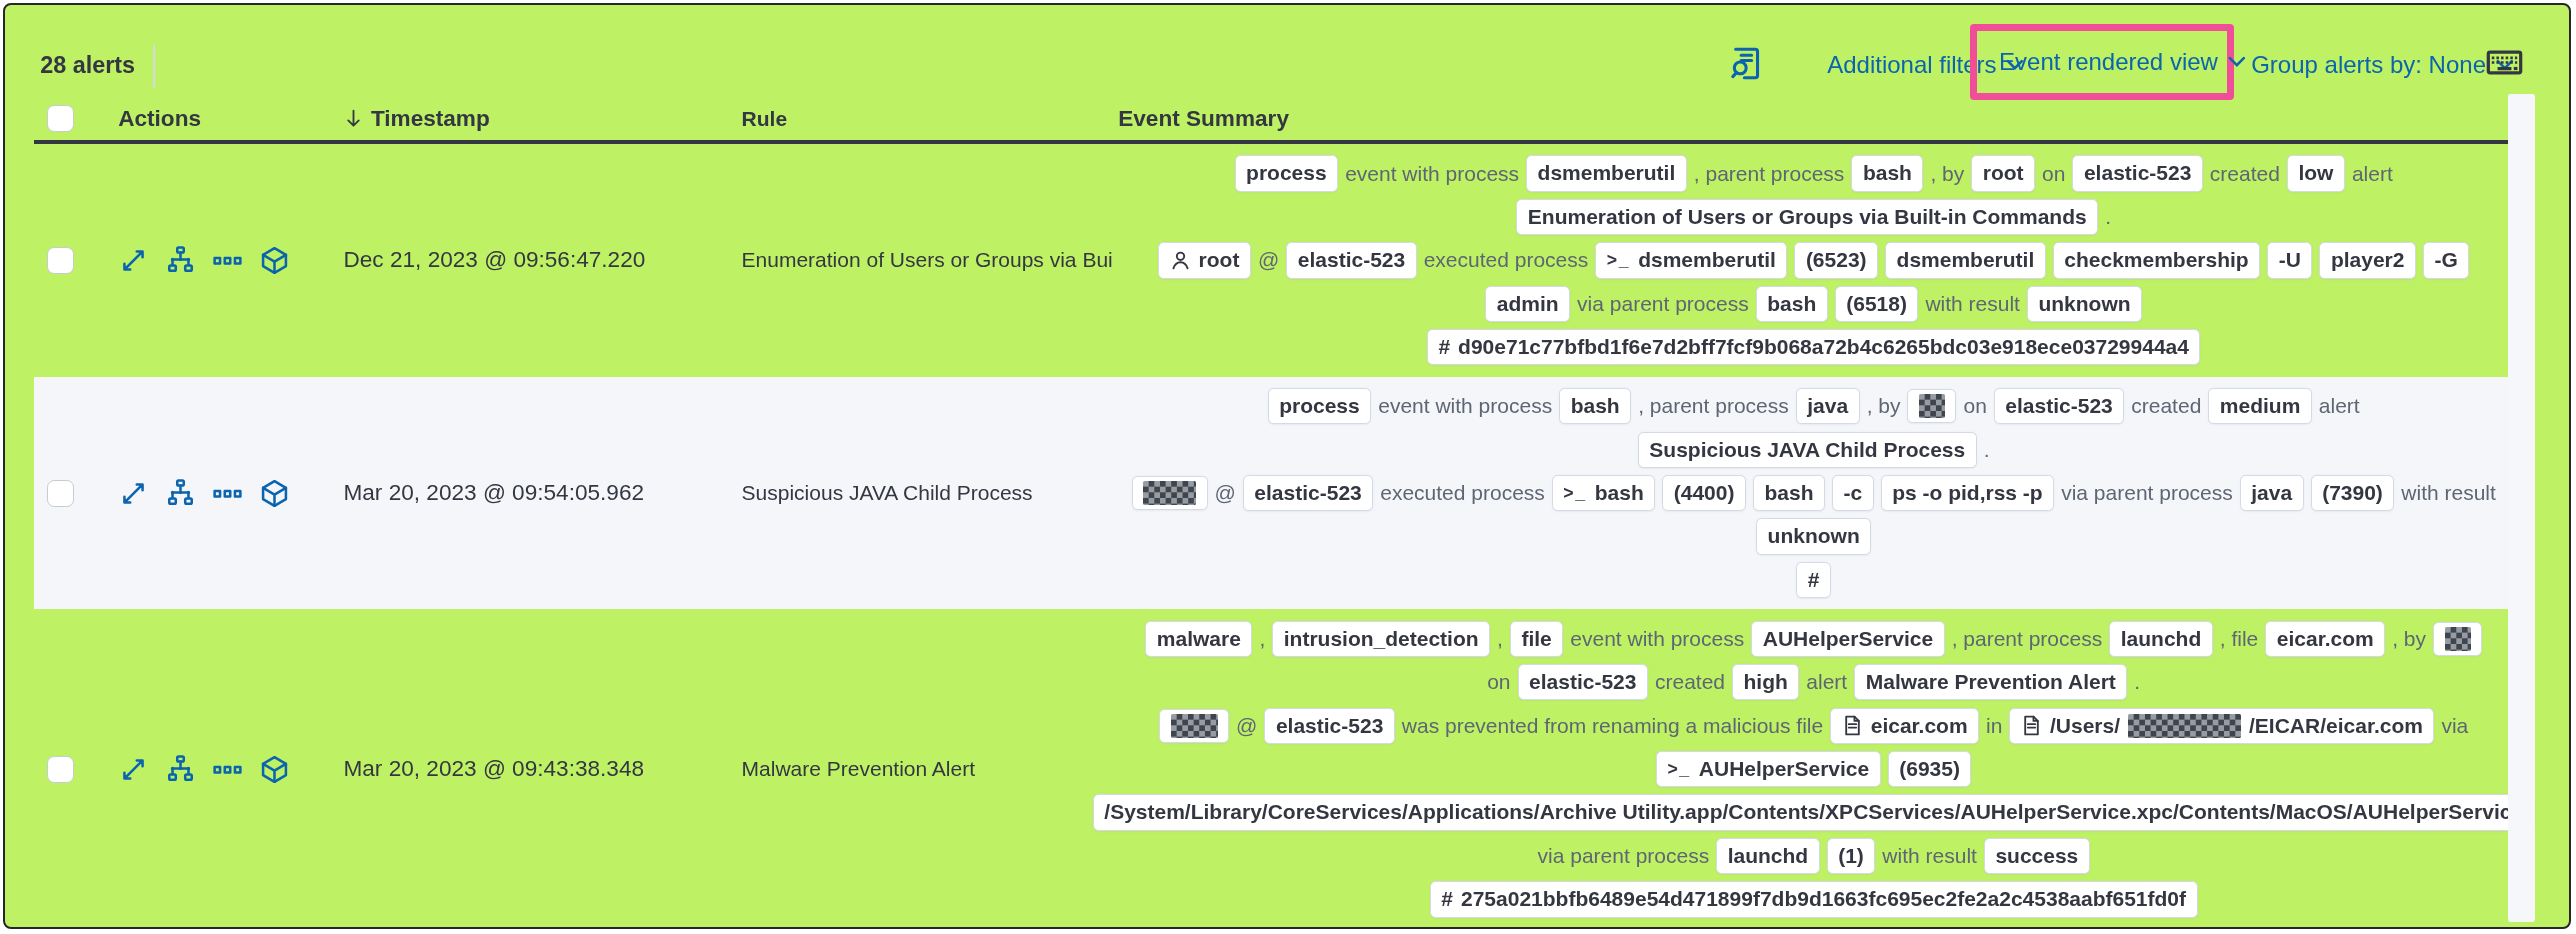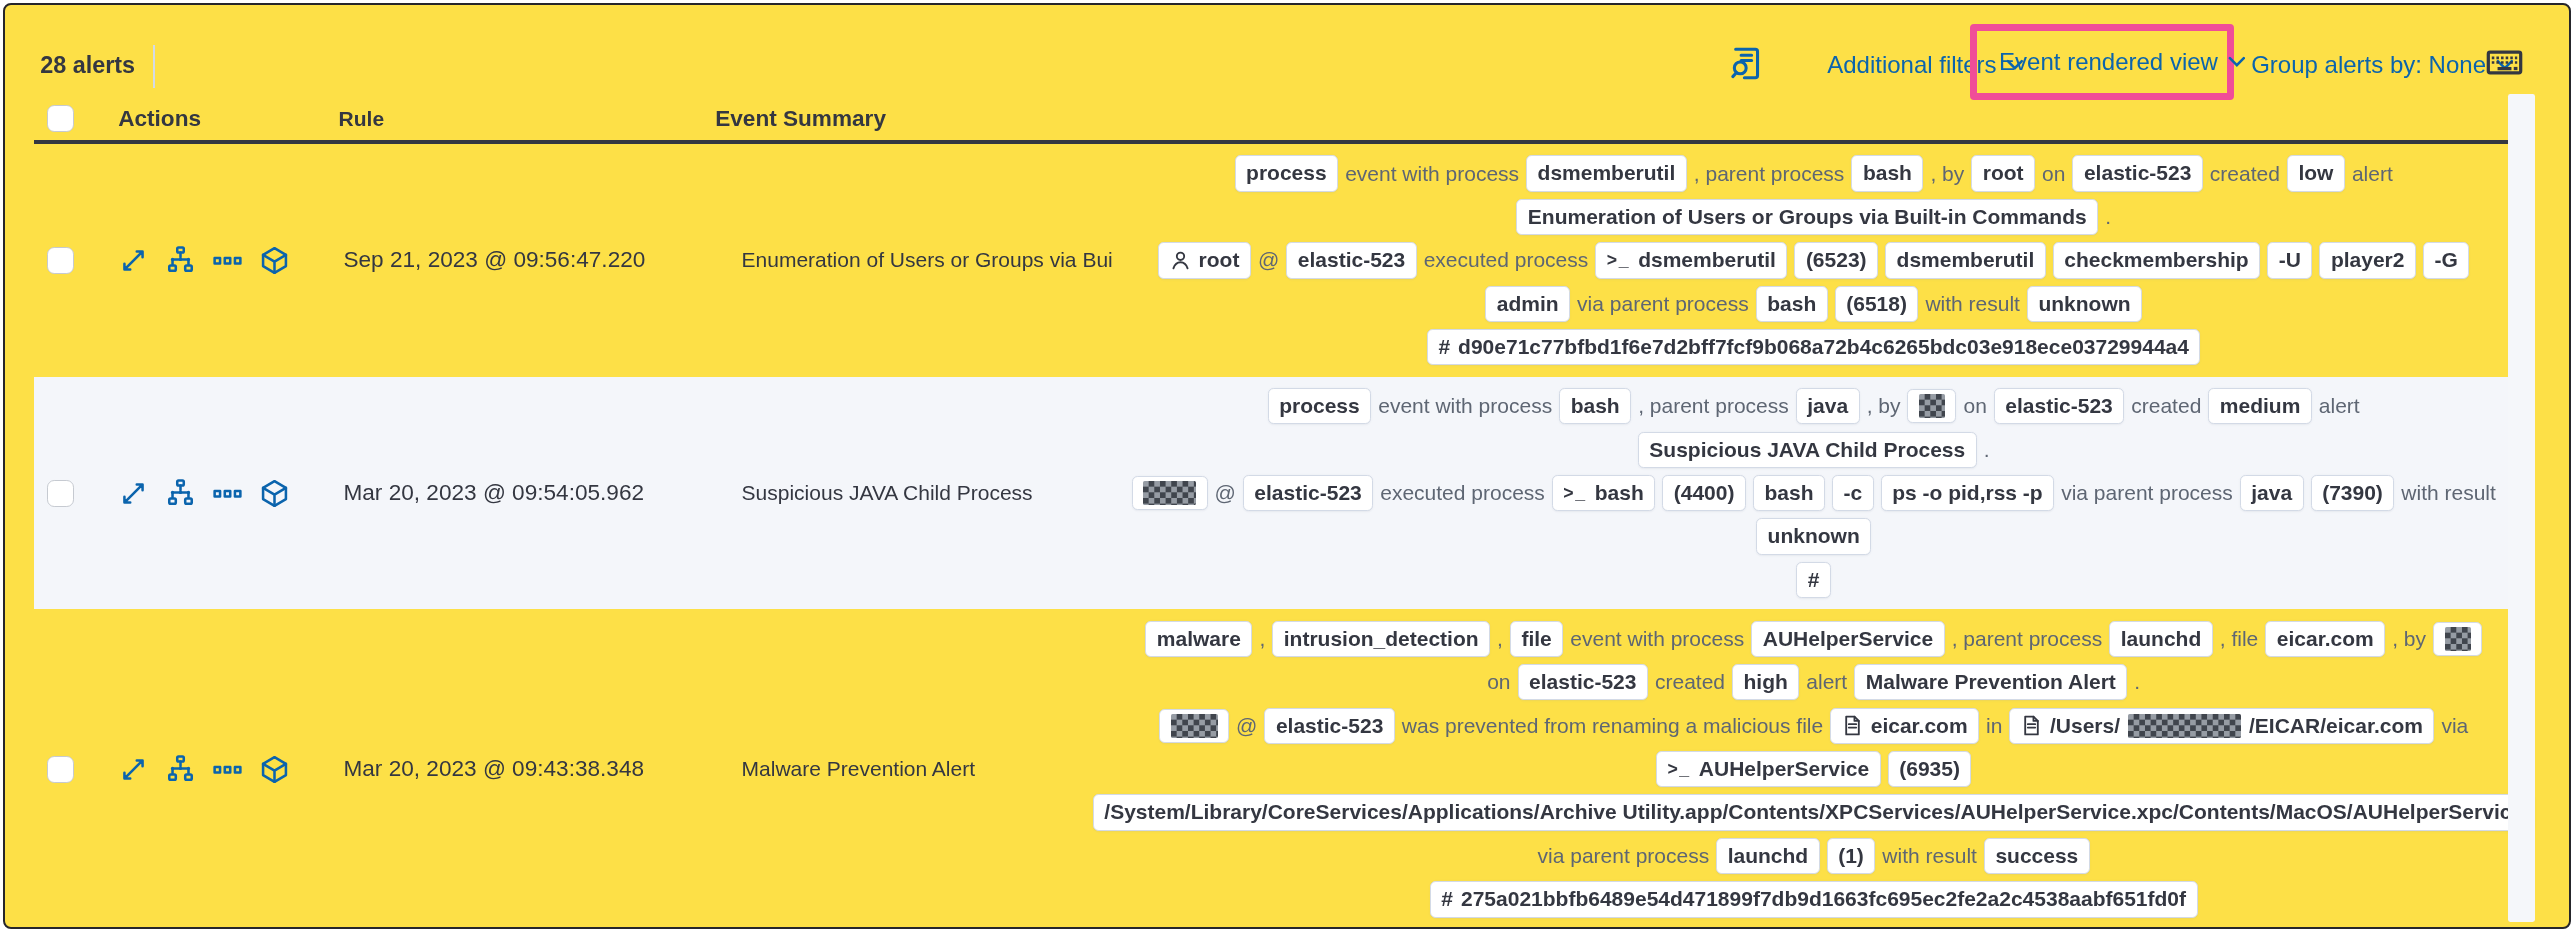--- a/index.html
+++ b/index.html
@@ -1,19 +1,19 @@
 <!DOCTYPE html>
 <html style="font-size:13px"><head>
 <meta charset="utf-8">
 <style>
   * { box-sizing: border-box; }
   body { margin:0; background:#ffffff; font-family:"Liberation Sans", sans-serif; }
   .frame {
     position:relative; width:2568px; height:926px; margin:3.2px;
-    border:2.4px solid #26262b; border-radius:8px; background:#fde047; overflow:hidden;
+    border:2.4px solid #26262b; border-radius:8px; background:#bef264; overflow:hidden;
   }
   
   .alert-count { position:absolute; left:35px; top:47px; font-size:23.4px; font-weight:700; color:#343741; }
   .tb-divider  { position:absolute; left:148px; top:40px; width:1.6px; height:43px; background:#d3dae6; }
   .tb-icon-btn { position:absolute; width:37px; height:37px; display:flex; align-items:center; justify-content:center; color:#0b64ad; cursor:pointer; }
   .inspect-btn { left:1722px; top:40px; }
   .kbd-btn     { left:2481px; top:39px; color:#343741; }
   .tb-link { position:absolute; top:40px; height:39px; display:flex; align-items:center; gap:9.7px;
              color:#0b64ad; font-size:24px; font-weight:500; cursor:pointer; white-space:nowrap; }
   .addl-filters { left:1782px;margin-left:40px; }
@@ -111,20 +111,30 @@
     </div>
 
   <div class="table">
     <div class="hdr-row">
       <div class="cell-check">
           <div class="checkbox"></div>
         </div>
       <div class="cell-actions" style="padding-left:34px;">
         <span>Actions</span>
       </div>
+      <div class="cell-ts">
+        <span class="hdr-ts">
+          <span class="chev" style="width:21px;color:#343741;">
+              <svg viewBox="0 0 16 16" width="21" height="21">
+                <path fill="none" stroke="currentColor" stroke-width="1.4" stroke-linecap="round" stroke-linejoin="round" d="M8 2v11M4 9.5 8 13.5 12 9.5"></path>
+              </svg>
+            </span>
+          <span>Timestamp</span>
+        </span>
+      </div>
       <div class="cell-rule"><span>Rule</span></div>
       <div class="cell-summary" style="align-items:flex-start;padding:0;">
         <span>Event Summary</span>
       </div>
     </div>
     <div id="rows-container">
         <div class="row">
           <div class="cell-check">
             <div class="checkbox"></div>
           </div>
@@ -152,21 +162,21 @@
                 <rect fill="none" stroke="currentColor" stroke-width="1.4" stroke-linecap="round" stroke-linejoin="round" x="12.1" y="6.6" width="3" height="3"></rect>
               </svg>
             </div>
             <div class="action-ic">
               <svg viewBox="0 0 16 16">
                 <path fill="none" stroke="currentColor" stroke-width="1.4" stroke-linecap="round" stroke-linejoin="round" d="M8 1.2 14.3 4.9v6.2L8 14.8 1.7 11.1V4.9Z"></path>
                 <path fill="none" stroke="currentColor" stroke-width="1.4" stroke-linecap="round" stroke-linejoin="round" d="M1.7 4.9 8 8.6l6.3-3.7M8 8.6v6.2"></path>
               </svg>
             </div>
           </div>
-          <div class="cell-ts">Sep 21, 2023 @ 09:56:47.220</div>
+          <div class="cell-ts">Dec 21, 2023 @ 09:56:47.220</div>
           <div class="cell-rule">Enumeration of Users or Groups via Bui</div>
           <div class="cell-summary">
             <div class="line">
               <span class="badge">
                 <span>process</span>
               </span>
               <span class="conn">event with process</span>
               <span class="badge">
                 <span>dsmemberutil</span>
               </span>

